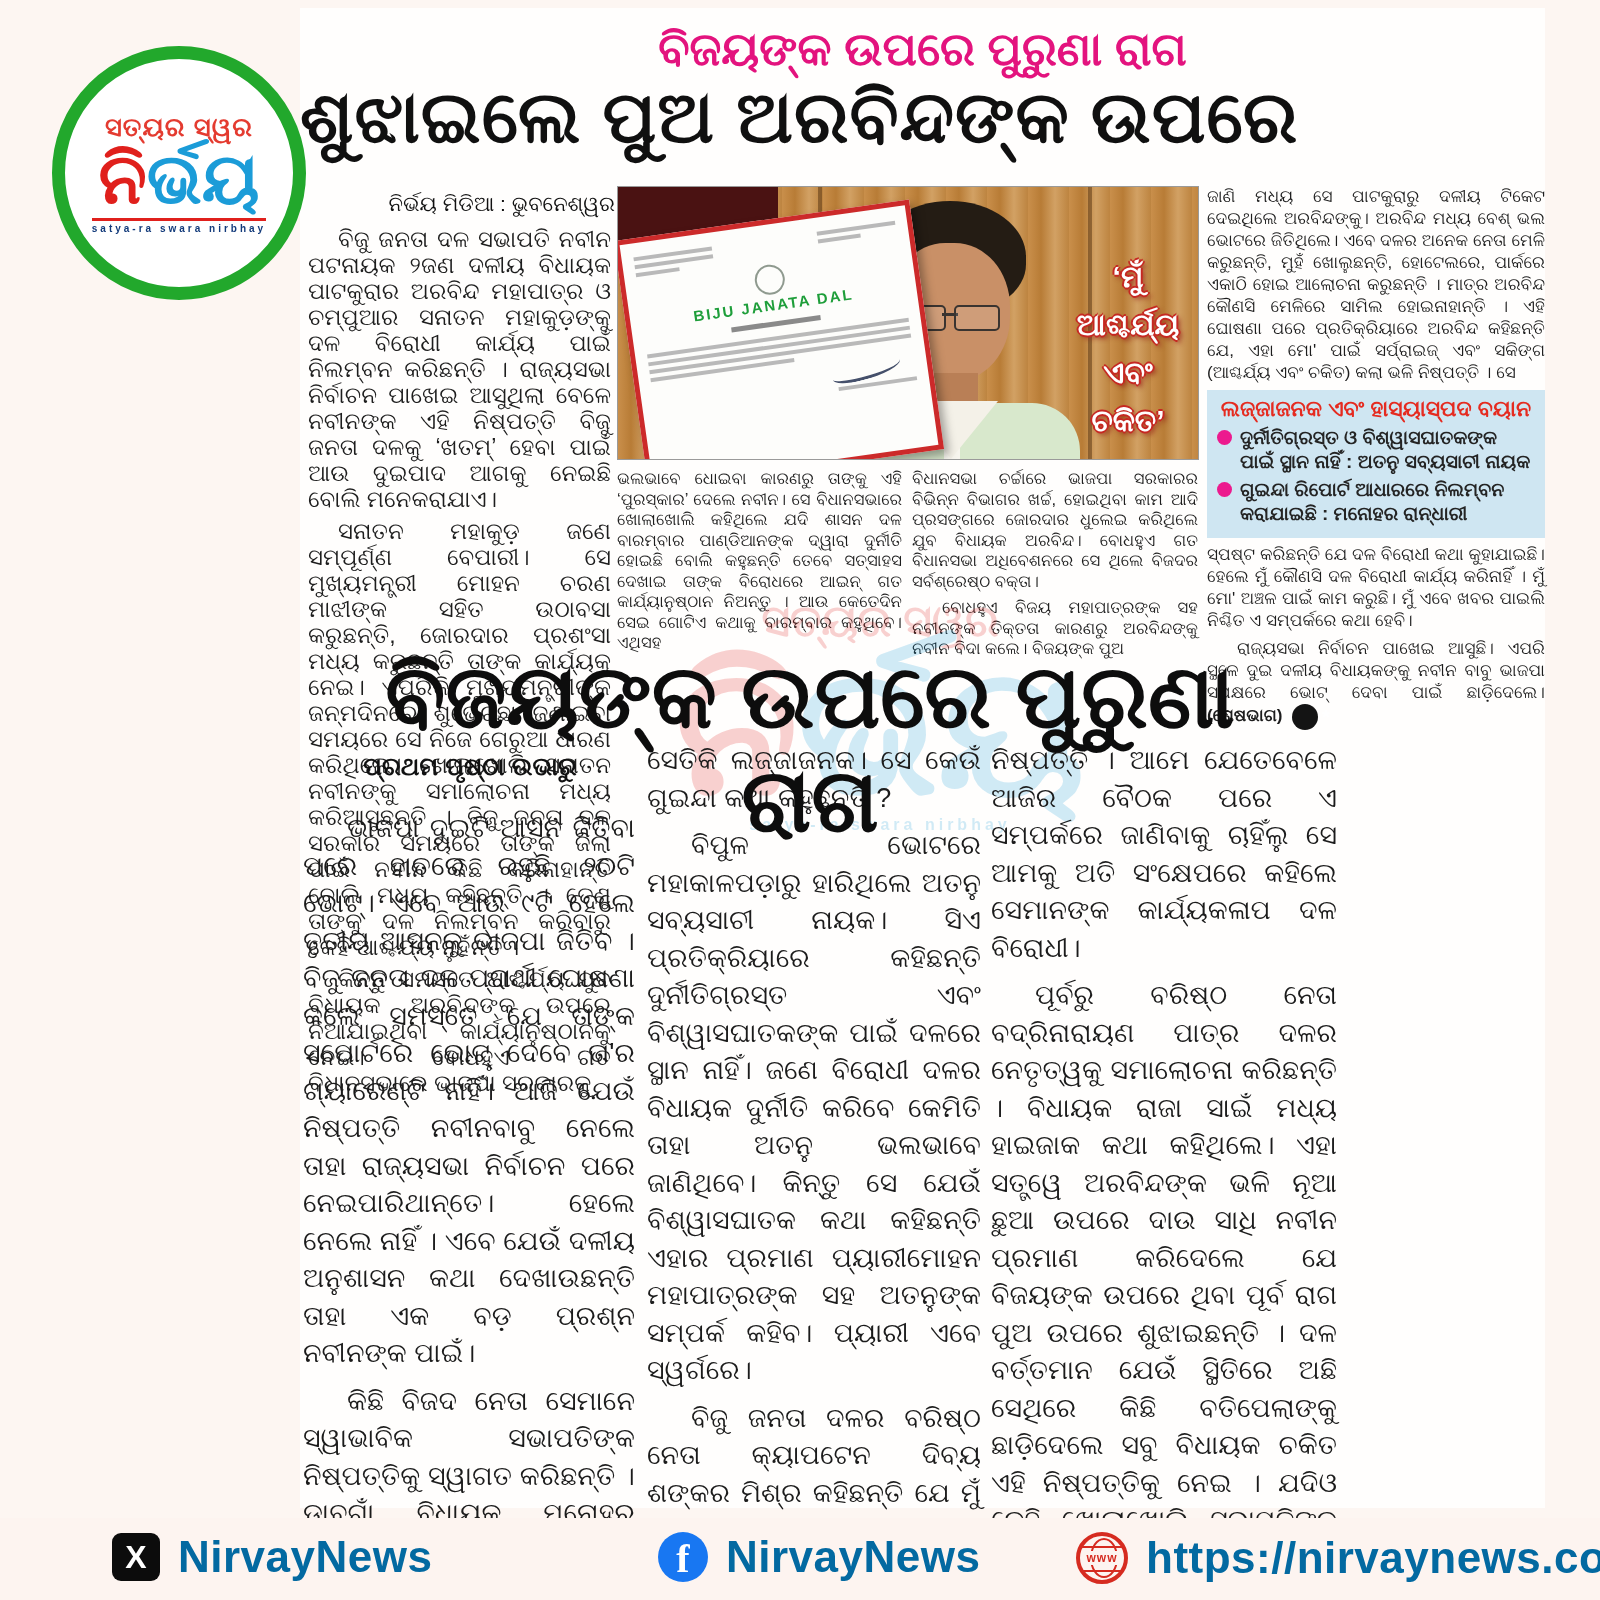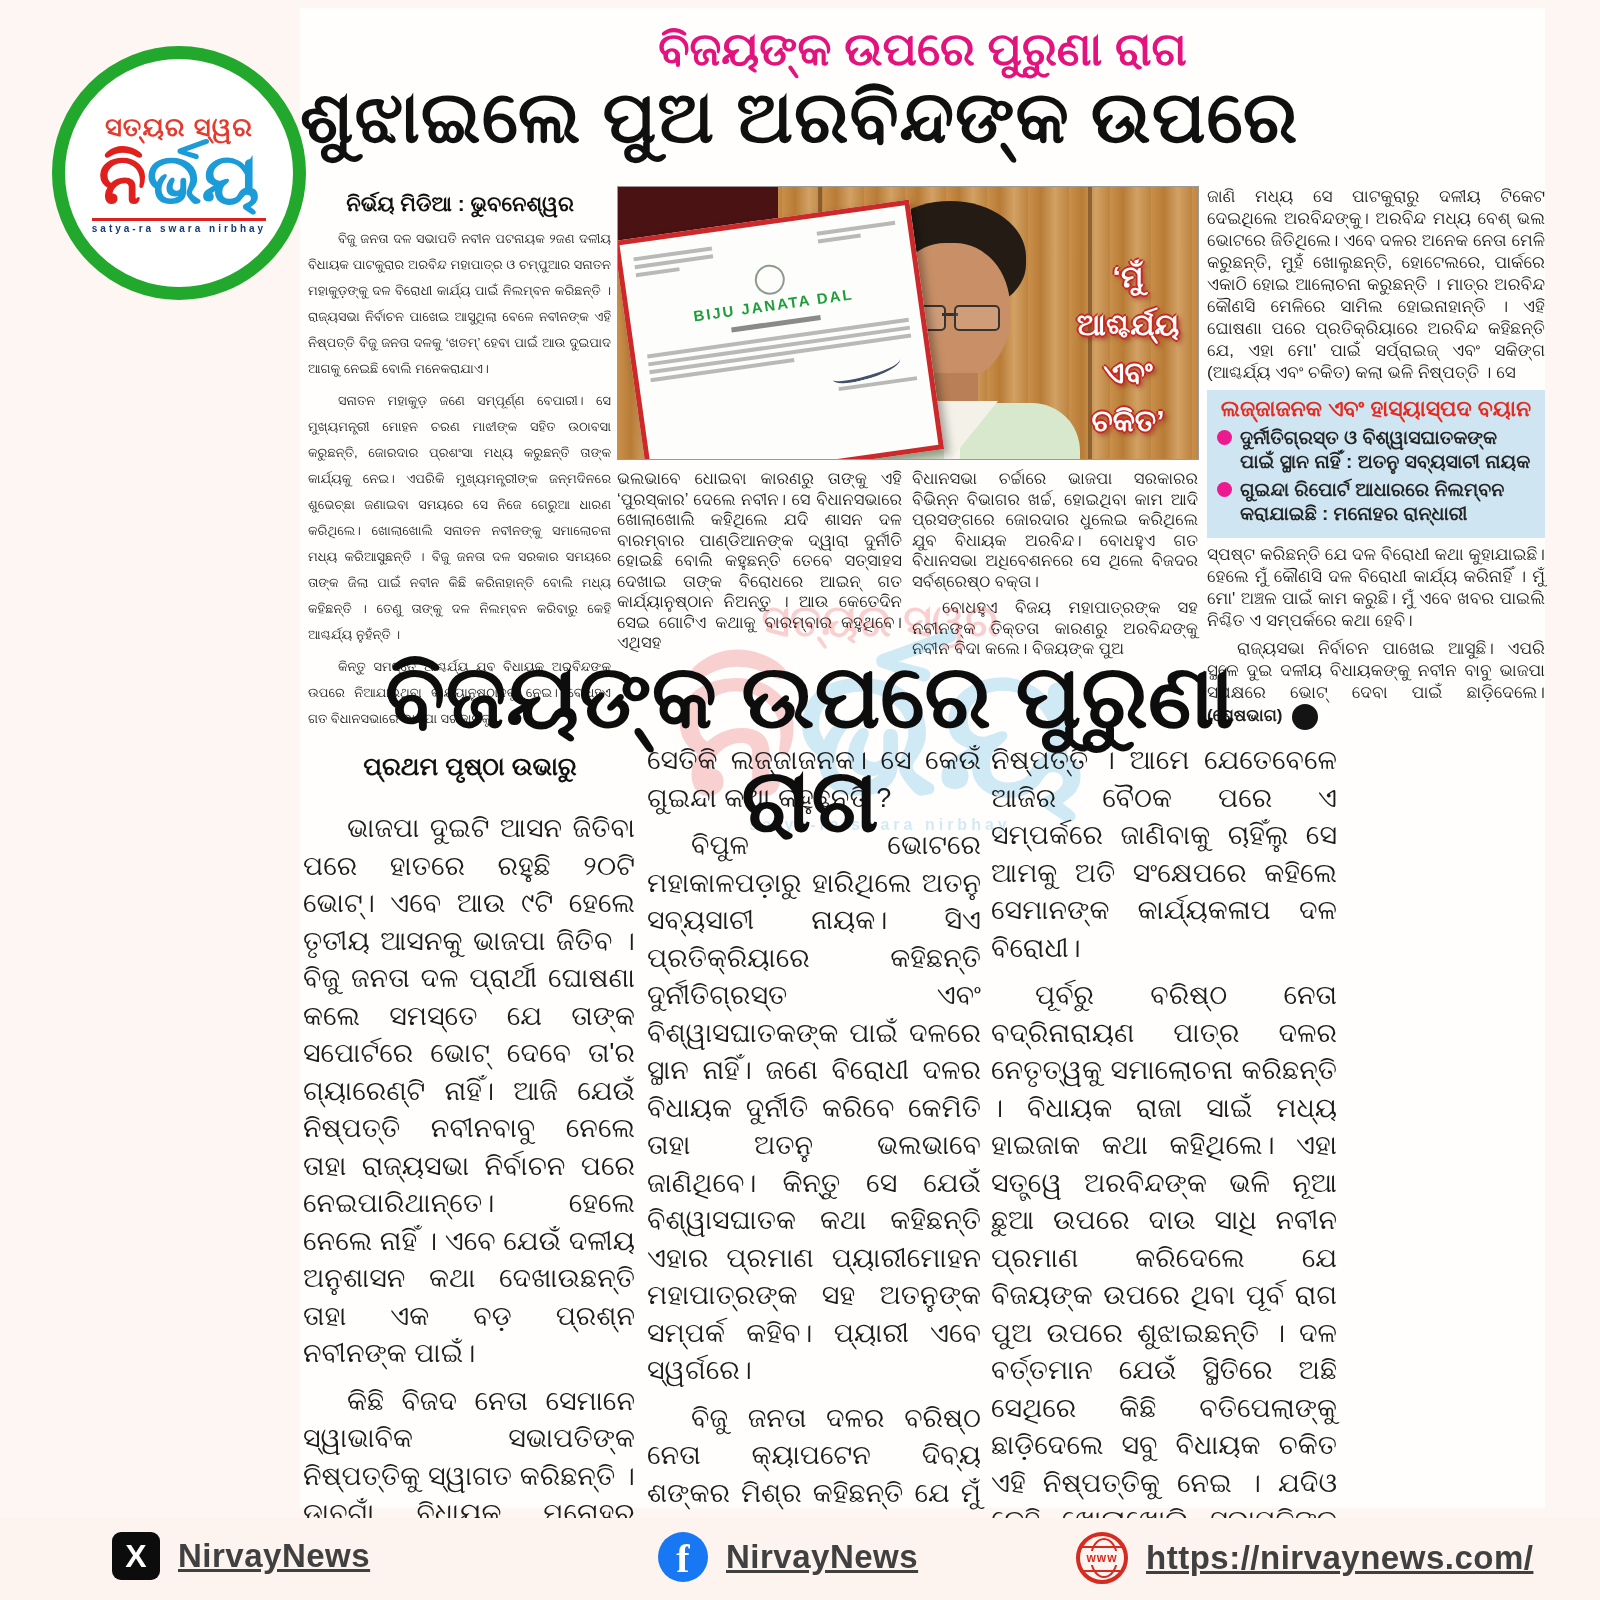--- a/index.html
+++ b/index.html
@@ -15,28 +15,28 @@
   .logo-name{font-size:70px;font-weight:bold;line-height:1.05;}
   .logo-name .red{color:#e0201c;}
   .logo-name .blue{color:#1b9cd8;}
   .logo-en{font-size:10px;color:#123a7a;font-weight:bold;letter-spacing:3px;margin-top:2px;border-top:3px solid #e0201c;padding-top:2px;}
 
   
   .kicker{position:absolute;left:300px;top:22px;width:1245px;text-align:center;
           font-size:46px;font-weight:bold;color:#e3137e;z-index:2;}
   .headline{position:absolute;left:300px;top:76px;width:1245px;text-align:left;
             font-size:72px;font-weight:bold;color:#101010;letter-spacing:1px;z-index:2;}
-  .byline{position:absolute;left:305px;top:192px;width:310px;text-align:center;
-          font-size:21px;font-weight:bold;color:#111;}
+  .byline{position:absolute;left:305px;top:192px;width:310px;text-align:right;
+          font-size:21px;font-weight:normal;color:#111;}
 
   
   .tcol{position:absolute;text-align:justify;color:#1d1d1d;}
   .tcol p{margin:0 0 6px 0;text-indent:30px;}
   .tcol p.noindent{text-indent:0;}
-  .tcol1{left:308px;top:226px;width:303px;font-size:13px;line-height:26px;}
+  .tcol1{left:308px;top:226px;width:303px;font-size:23px;line-height:26px;}
   .tcol2{left:617px;top:468px;width:285px;font-size:16.5px;line-height:20.5px;}
   .tcol3{left:912px;top:468px;width:286px;font-size:16.5px;line-height:20.5px;}
   .tcol4{left:1207px;top:186px;width:338px;font-size:17px;line-height:22px;}
 
   
   .hbox{background:#cfe6f2;margin:6px 0;padding:8px 10px;}
   .hbox-title{color:#e52b20;font-weight:bold;font-size:22px;text-align:center;margin:0 0 6px 0;}
   .hbullet{display:flex;gap:8px;font-size:19px;line-height:24px;font-weight:bold;color:#242424;
            text-align:left;margin-bottom:4px;}
   .bdot{flex:0 0 15px;width:15px;height:15px;border-radius:50%;background:#ec1a8e;margin-top:4px;}
@@ -99,21 +99,21 @@
   .bcol p{margin:0 0 10px 0;text-indent:44px;}
   .bcol p.noindent{text-indent:0;}
   .bcol1{left:303px;top:810px;width:332px;}
   .bcol2{left:647px;top:742px;width:334px;}
   .bcol3{left:991px;top:742px;width:346px;}
 
   
   .footer{position:absolute;left:0;top:1518px;width:1600px;height:82px;background:#fdf4f0;z-index:3;}
   .social{position:absolute;top:14px;display:flex;align-items:center;gap:18px;}
   .s1{left:112px;} .s2{left:658px;} .s3{left:1076px;}
-  .social .label{color:#404040;font-size:33px;font-weight:bold;letter-spacing:.5px;text-decoration:underline;}
+  .social .label{color:#0369a1;font-size:44px;font-weight:bold;letter-spacing:.5px;}
   .x-icon{width:48px;height:48px;background:#0c0c0c;border-radius:9px;color:#fff;display:flex;
           align-items:center;justify-content:center;font-size:32px;font-weight:bold;}
   .fb-icon{width:50px;height:50px;background:#1877f2;border-radius:50%;color:#fff;display:flex;
            align-items:flex-end;justify-content:center;font-size:40px;font-weight:bold;font-family:"Liberation Serif",serif;overflow:hidden;}
   .globe-icon{width:52px;height:52px;border:4px solid #d62b20;border-radius:50%;position:relative;
               display:flex;align-items:center;justify-content:center;box-sizing:border-box;}
   .globe-icon::before{content:"";position:absolute;left:50%;top:2px;bottom:2px;width:24px;margin-left:-12px;
               border:2px solid #d62b20;border-radius:50%;}
   .globe-icon::after{content:"";position:absolute;left:2px;right:2px;top:10px;height:22px;
               border-top:2px solid #d62b20;border-bottom:2px solid #d62b20;}

